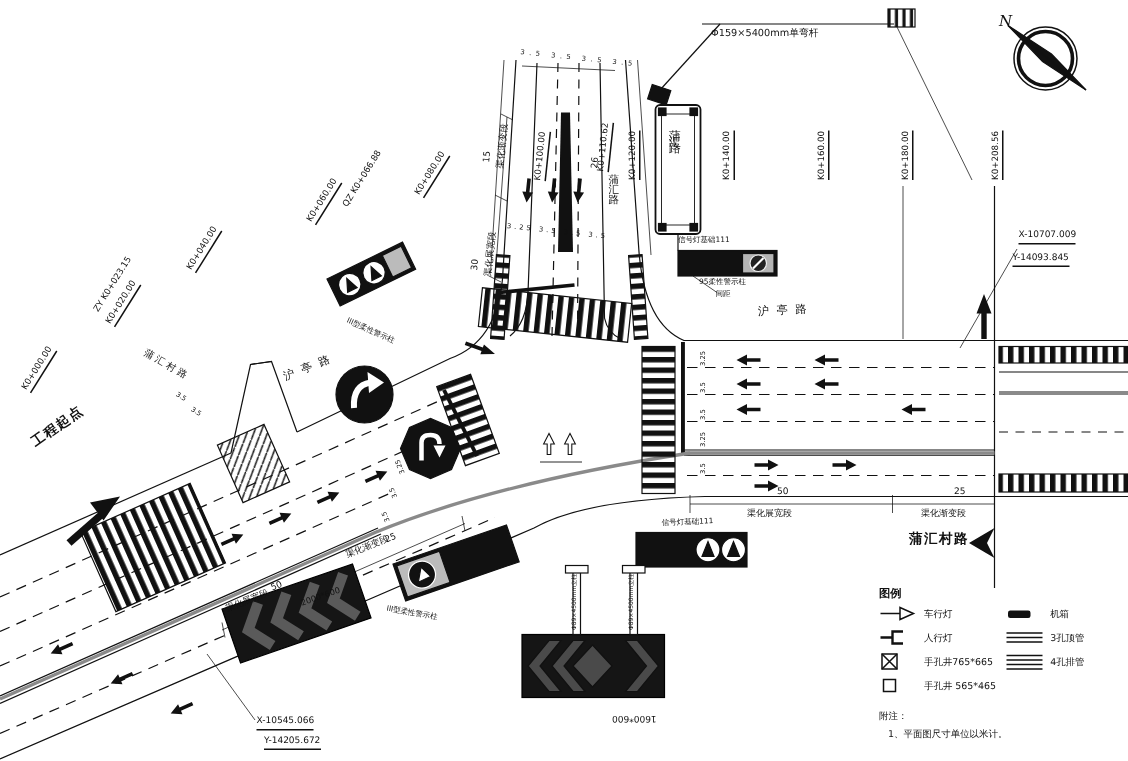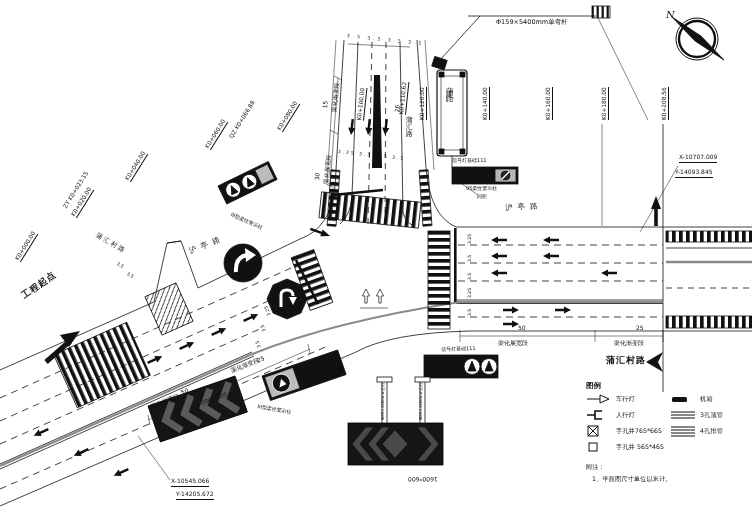--- a/index.html
+++ b/index.html
@@ -8,21 +8,21 @@
   #linework{position:absolute;left:0;top:0;}
   .lbl{position:absolute;font-size:6px;line-height:1.1;white-space:nowrap;color:#111;
        transform-origin:0 0;}
   .sta{border-bottom:0.8px solid #111;padding-bottom:1px;font-size:5.8px;}
   .und{border-bottom:0.8px solid #111;padding-bottom:1px;}
   .tiny{font-size:4.5px;}
   .small{font-size:5px;}
   .bold{font-weight:bold;font-size:9px;letter-spacing:1px;}
   .vert{writing-mode:vertical-rl;text-orientation:upright;}
   .rd{letter-spacing:5px;font-size:7.5px;}
-  #legend{position:absolute;left:586px;top:381px;width:166px;}
+  #legend{position:absolute;left:586px;top:391px;width:166px;}
   #legend .lg-title{font-size:7.5px;font-weight:bold;margin-bottom:2px;}
   .lg-cols{display:flex;gap:6px;}
   .lg-col{display:flex;flex-direction:column;gap:4px;}
   .lg-row{display:flex;align-items:center;gap:4px;height:12px;}
   .lg-row span{font-size:6.3px;}
   .lg-sym{width:26px;height:12px;flex:0 0 26px;}
   #legend .note{font-size:6.3px;margin-top:10px;}
   #legend .note2{font-size:6.3px;margin-top:3px;margin-left:6px;}
 </style>
 </head>
@@ -227,21 +227,21 @@
 
   <path d="M640,232 L678,166" stroke-width="0.5"></path>
   <path d="M138,436 L170,480" stroke-width="0.5"></path>
 
   <circle cx="697" cy="39" r="21" stroke-width="1"></circle>
   <circle cx="697" cy="39" r="18" stroke-width="2.4"></circle>
   <polygon points="672,17 701,36 724,60 695,41" fill="#111"></polygon>
   <line x1="672" y1="17" x2="724" y2="60" stroke-width="0.8"></line>
 </svg>
 
-<div class="lbl" style="left:496px;top:19px;font-size:6.5px;">Φ159×5400mm单弯杆</div>
+<div class="lbl" style="left:474px;top:19px;font-size:6.5px;">Φ159×5400mm单弯杆</div>
 <div class="lbl" style="left:666px;top:9px;font-size:10px;font-style:italic;font-family:'DejaVu Serif',serif;">N</div>
 
 <div class="lbl vert" style="left:444px;top:80px;font-size:8px;letter-spacing:4px;">蒲汇路</div>
 <div class="lbl vert" style="left:404px;top:110px;font-size:7px;letter-spacing:7px;">蒲汇路</div>
 <div class="lbl rd" style="left:505px;top:204px;transform:rotate(-3deg);">沪亭路</div>
 <div class="lbl rd" style="left:188px;top:248px;transform:rotate(-22deg);">沪亭路</div>
 <div class="lbl" style="left:98px;top:232px;transform:rotate(30deg);font-size:6.5px;letter-spacing:2px;">蒲汇村路</div>
 
 <div class="lbl bold" style="left:20px;top:293px;transform:rotate(-35deg);">工程起点</div>
 <div class="lbl bold" style="left:606px;top:356px;">蒲汇村路</div>

